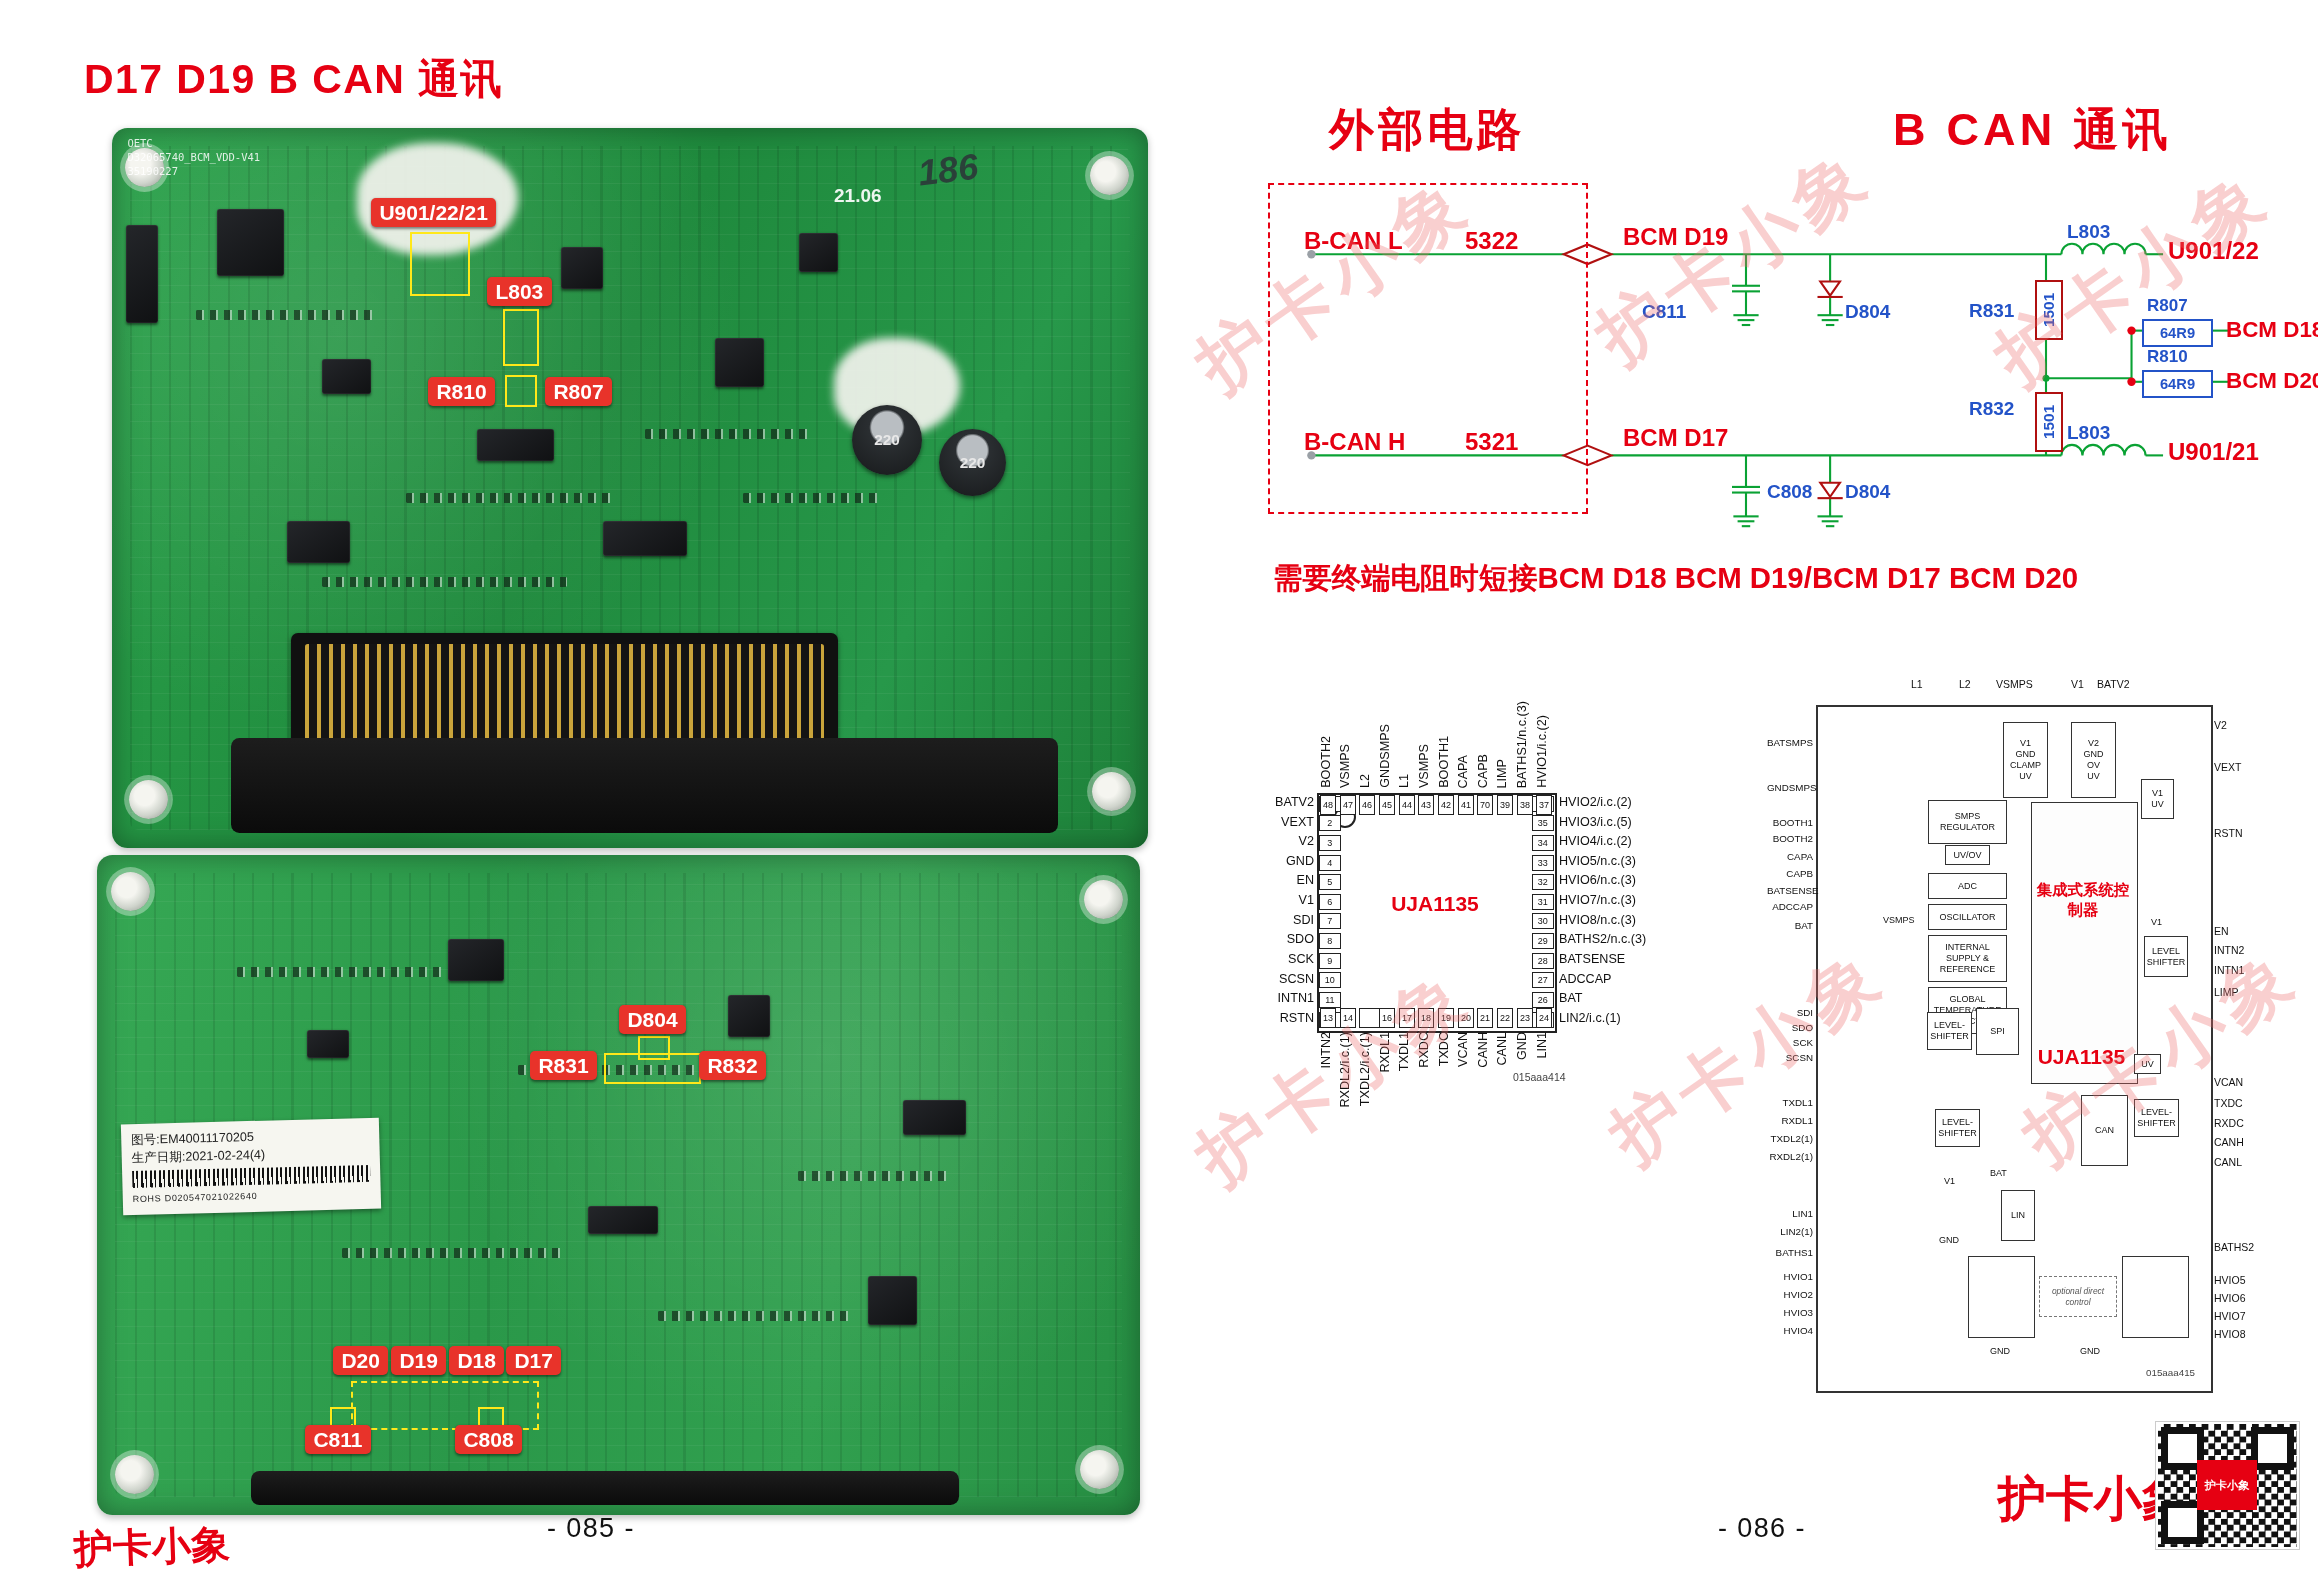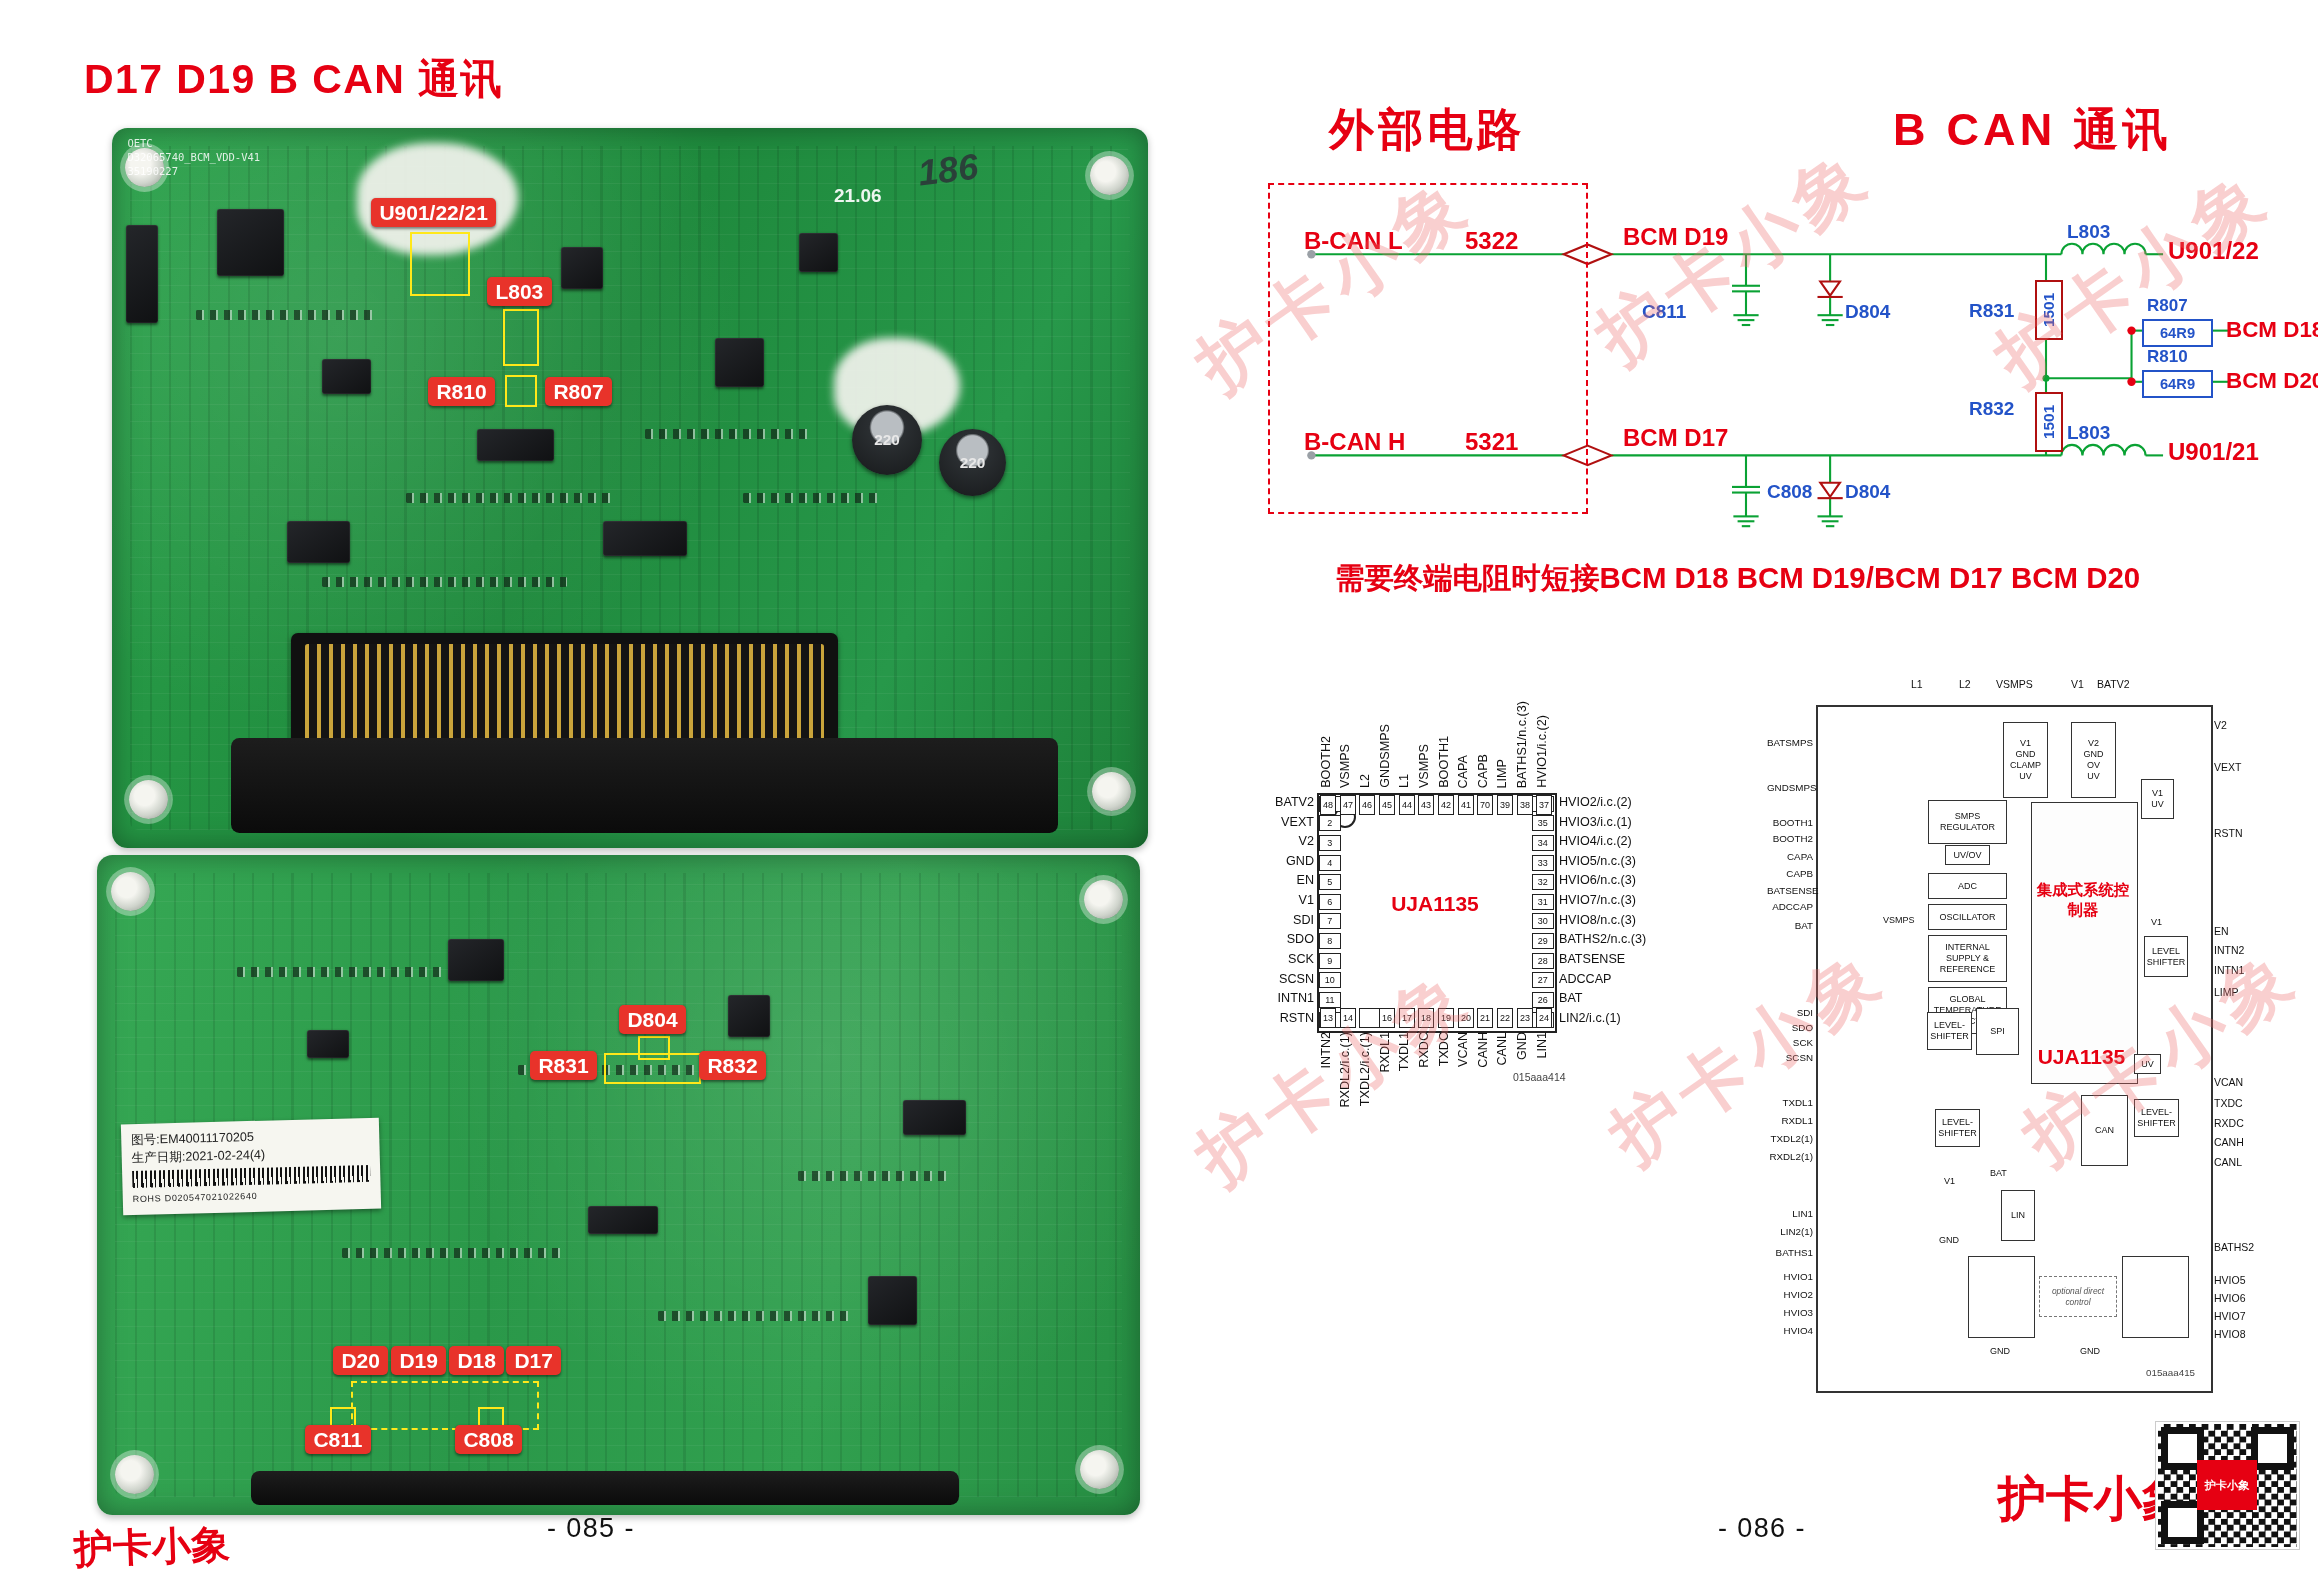--- a/index.html
+++ b/index.html
@@ -7,21 +7,21 @@
        font-family:"Liberation Sans","DejaVu Sans",sans-serif;color:#111;}
   .abs{position:absolute;}
 
   
   .wm{position:absolute;font-size:70px;font-weight:bold;color:rgba(236,106,106,.32);
       transform:rotate(-35deg);letter-spacing:8.4px;white-space:nowrap;z-index:50;pointer-events:none;}
 
   
   .page-title{left:84px;top:52px;font-size:41px;font-weight:bold;color:#e60012;letter-spacing:1.4px;}
   .sec-header{position:absolute;font-size:45px;font-weight:bold;color:#e60012;letter-spacing:4.2px;}
-  .note-line{left:1335px;top:559px;font-size:29.4px;font-weight:bold;color:#e60012;white-space:nowrap;}
+  .note-line{left:1273px;top:559px;font-size:29.4px;font-weight:bold;color:#e60012;white-space:nowrap;}
   .pageno{position:absolute;font-size:27px;color:#111;letter-spacing:1.4px;}
   .brand{position:absolute;color:#e60012;font-weight:900;white-space:nowrap;}
 
   
   .board{position:absolute;border-radius:15.4px;box-shadow:inset 0 0 28px rgba(0,0,0,.35),0 2.8px 7px rgba(0,0,0,.25);}
   #board-top{left:112px;top:128px;width:1036px;height:720px;
     background:radial-gradient(circle at 22% 28%,rgba(255,255,255,.10),transparent 42%),
                linear-gradient(115deg,#2ba24b,#1f8a3d 45%,#27984a 75%,#1d7f38);}
   #board-bottom{left:97px;top:855px;width:1043px;height:660px;
     background:radial-gradient(circle at 70% 30%,rgba(255,255,255,.10),transparent 45%),
@@ -337,21 +337,21 @@
       <div class="pin-lbl" style="left: 0px; top: 285px; width: 59px; text-align: right;">SCSN</div>
       <div class="pin-num" style="left: 64px; top: 305px; width: 19.6px; height: 14px;">11</div>
       <div class="pin-lbl" style="left: 0px; top: 304px; width: 59px; text-align: right;">INTN1</div>
       <div class="pin-num" style="left: 64px; top: 325px; width: 19.6px; height: 14px;">12</div>
       <div class="pin-lbl" style="left: 0px; top: 324px; width: 59px; text-align: right;">RSTN</div>
     </div>
   <div>
       <div class="pin-num" style="left: 277px; top: 109px; width: 19.6px; height: 14px;">36</div>
       <div class="pin-lbl" style="left: 304px; top: 108px;">HVIO2/i.c.(2)</div>
       <div class="pin-num" style="left: 277px; top: 128px; width: 19.6px; height: 14px;">35</div>
-      <div class="pin-lbl" style="left: 304px; top: 128px;">HVIO3/i.c.(1)</div>
+      <div class="pin-lbl" style="left: 304px; top: 128px;">HVIO3/i.c.(5)</div>
       <div class="pin-num" style="left: 277px; top: 148px; width: 19.6px; height: 14px;">34</div>
       <div class="pin-lbl" style="left: 304px; top: 147px;">HVIO4/i.c.(2)</div>
       <div class="pin-num" style="left: 277px; top: 168px; width: 19.6px; height: 14px;">33</div>
       <div class="pin-lbl" style="left: 304px; top: 167px;">HVIO5/n.c.(3)</div>
       <div class="pin-num" style="left: 277px; top: 187px; width: 19.6px; height: 14px;">32</div>
       <div class="pin-lbl" style="left: 304px; top: 186px;">HVIO6/n.c.(3)</div>
       <div class="pin-num" style="left: 277px; top: 207px; width: 19.6px; height: 14px;">31</div>
       <div class="pin-lbl" style="left: 304px; top: 206px;">HVIO7/n.c.(3)</div>
       <div class="pin-num" style="left: 277px; top: 226px; width: 19.6px; height: 14px;">30</div>
       <div class="pin-lbl" style="left: 304px; top: 226px;">HVIO8/n.c.(3)</div>

